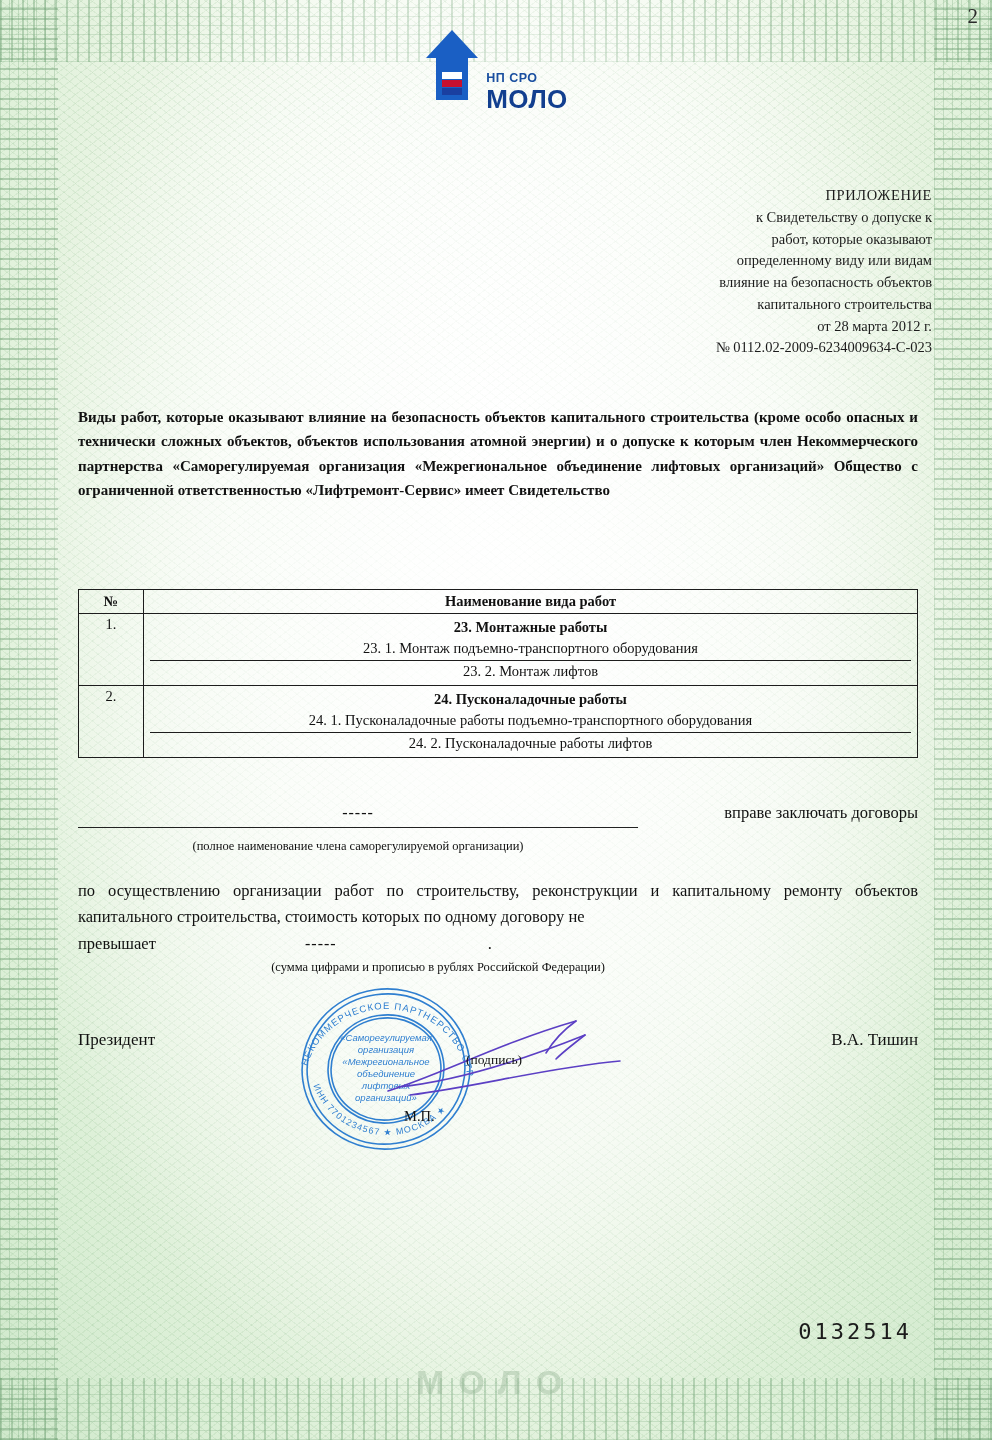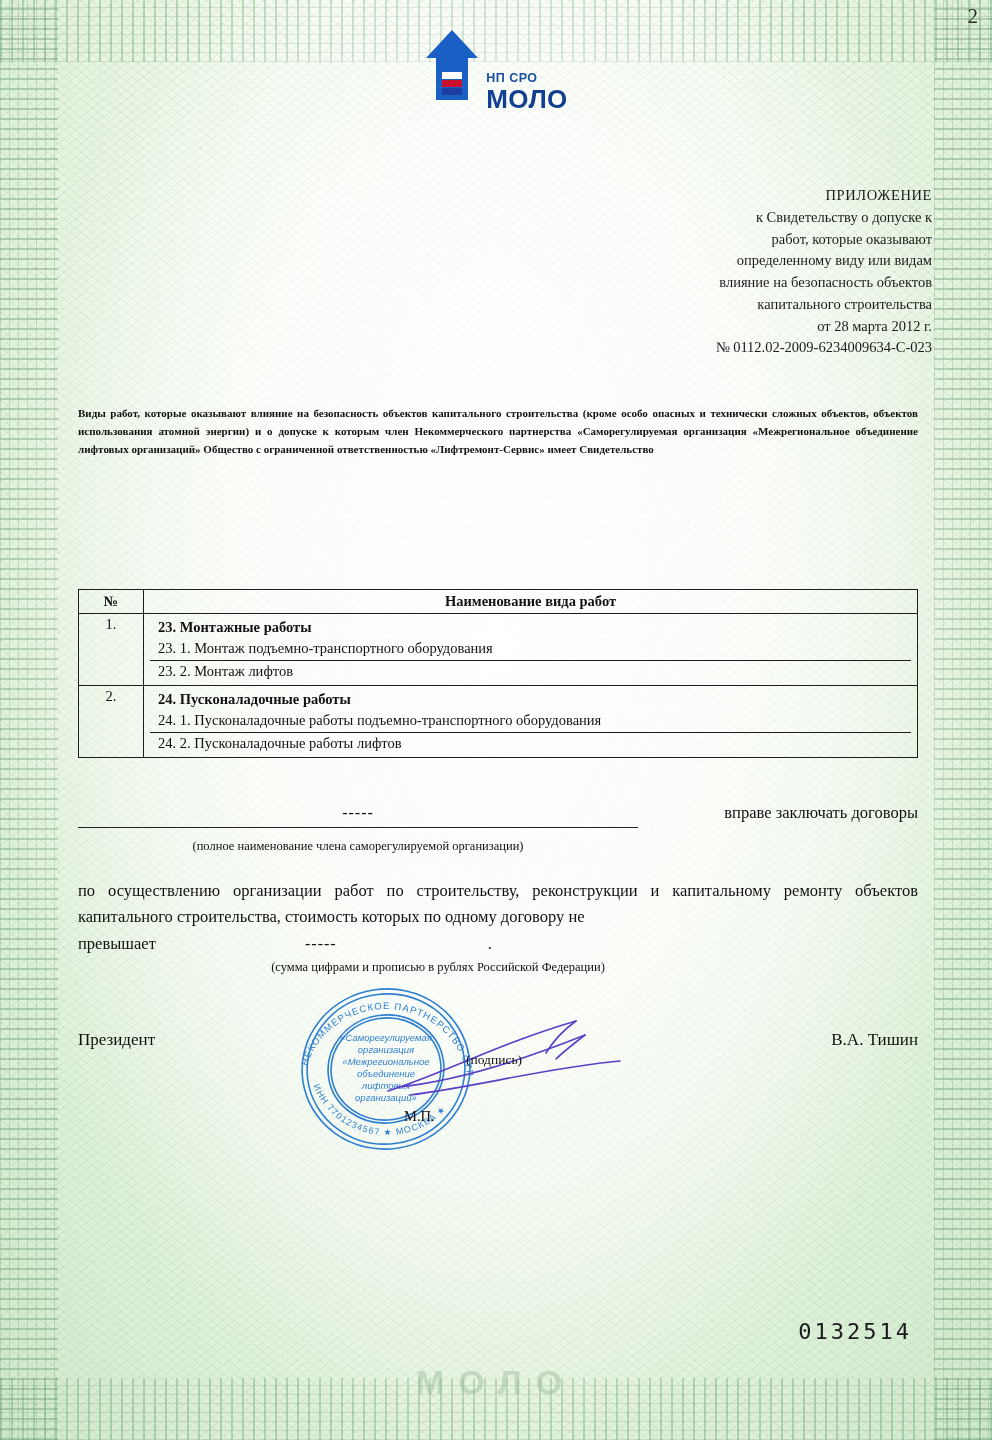--- a/index.html
+++ b/index.html
@@ -129,21 +129,21 @@
   .doc-header .ln-title {
     letter-spacing: .6px;
   }
 
   
   .intro {
     position: absolute;
     top: 405px;
     left: 78px;
     width: 840px;
-    font-size: 11px;
+    font-size: 15px;
     font-weight: bold;
     line-height: 1.62;
     text-align: justify;
     text-align-last: left;
     color: #111;
     hyphens: none;
   }
 
   
   .works-table {
@@ -159,21 +159,21 @@
     border: 1px solid #1d1d1d;
     padding: 2px 6px;
   }
   .works-table thead th {
     font-weight: bold;
     font-size: 14.5px;
     text-align: center;
     padding: 3px 6px;
   }
   .col-num { width: 52px; text-align: center; vertical-align: top; }
-  .cell-group { padding: 0; }
+  .cell-group { padding: 0; text-align: center; }
   .grp-title {
     font-weight: bold;
     padding: 3px 8px 2px 8px;
   }
   .grp-item {
     padding: 2px 8px 3px 8px;
   }
   .grp-item.with-line { border-top: 1px solid #1d1d1d; }
 
   

